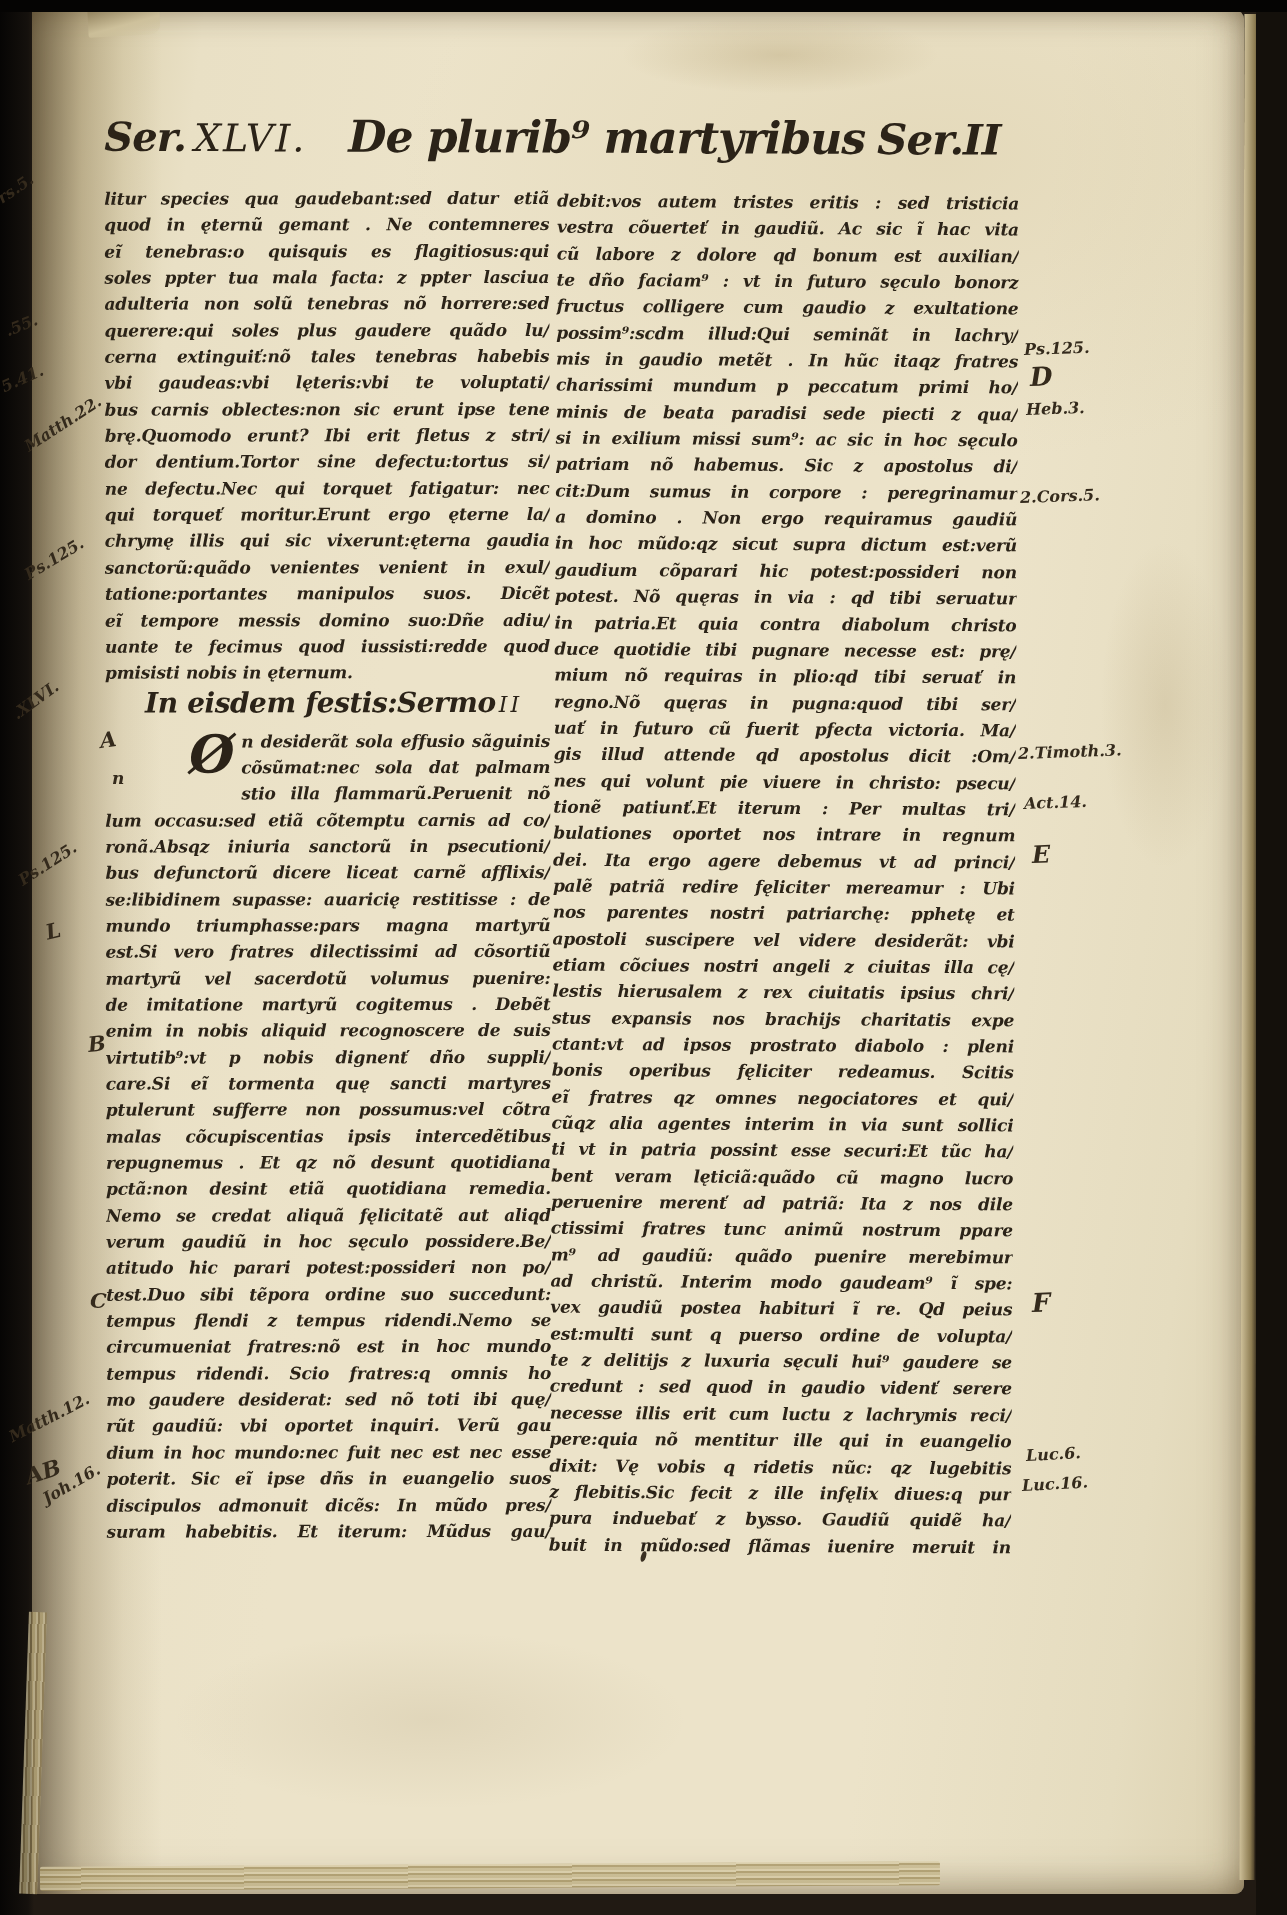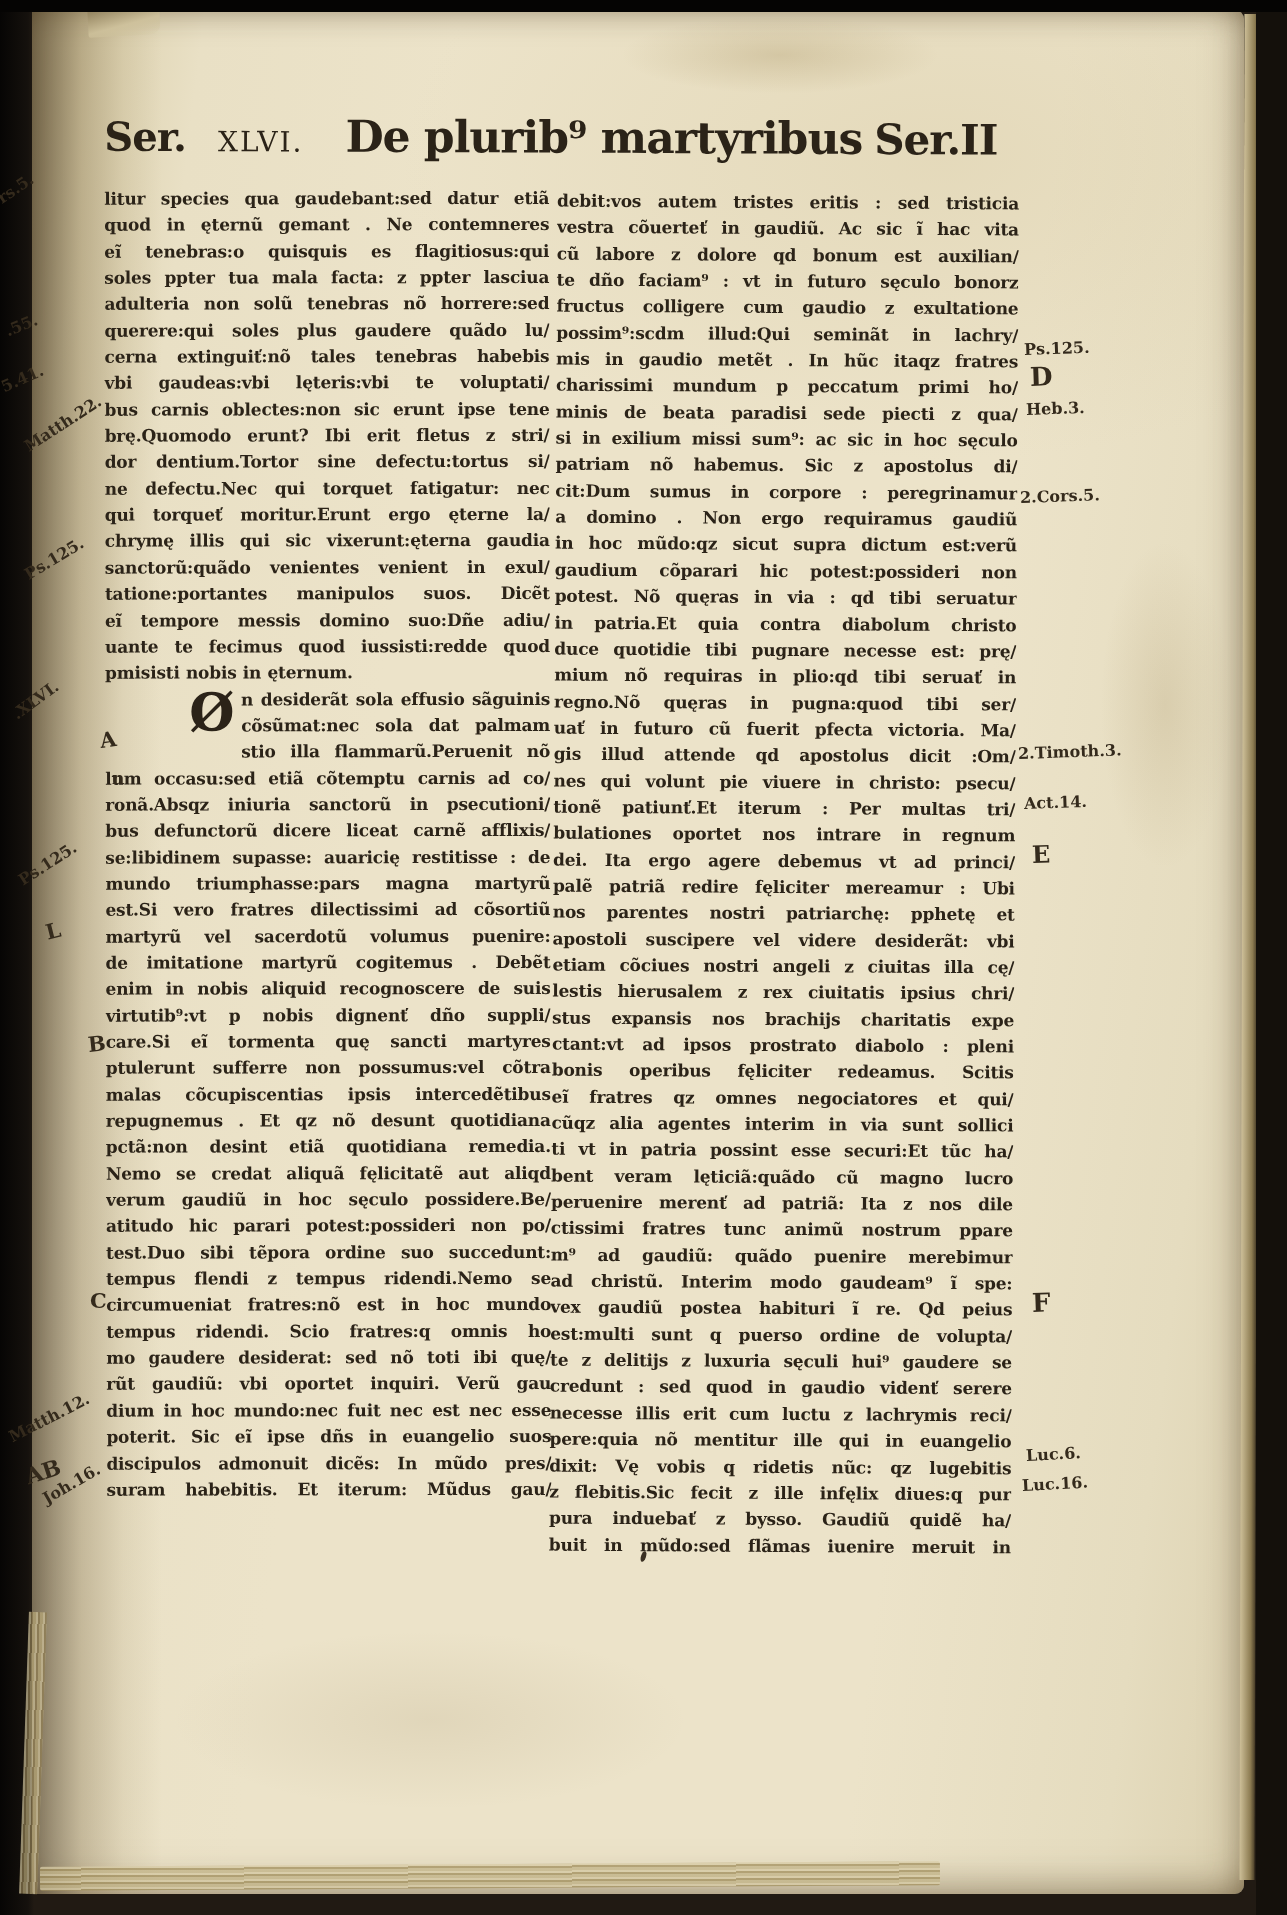--- a/index.html
+++ b/index.html
@@ -1,18 +1,18 @@
 <!DOCTYPE html>
 <html><head>
 <meta charset="utf-8">
 <style>
   html,body{margin:0;padding:0;background:#0d0b09;}
   body{width:1287px;height:1915px;overflow:hidden;position:relative;
        font-family:"DejaVu Serif","Liberation Serif",serif;}
-  .scene{position:absolute;inset:0;background:linear-gradient(to right,#060504 0px,#15110d 28px,#211a13 34px);}
+  .scene{position:absolute;inset:0;background:linear-gradient(to right,#060504 0px,#15110d 28px,#211a13 34px);font-style:italic;}
   .scene::before{content:"";position:absolute;left:0;top:0;right:0;height:12px;background:#050403;z-index:5;}
   .fore-edge{position:absolute;left:1242px;top:14px;width:15px;height:1866px;
        background:linear-gradient(to right,#cdbf98,#8d7c52 70%,#4a3e28);transform:rotate(.15deg);}
   .scene-right{position:absolute;left:1256px;top:0;width:31px;height:1915px;background:#14100b;}
   .paper{position:absolute;left:32px;top:10px;width:1212px;height:1884px;border-radius:3px 9px 9px 4px;
        background:
          radial-gradient(ellipse 900px 500px at 75% 8%, rgba(214,200,160,.35), transparent 60%),
          linear-gradient(97deg,#c9bb95 0%,#ddd2b0 5%,#e9e0c5 12%,#ece3c9 30%,#ece3c9 72%,#e5dcbf 90%,#dcd1b0 100%);
        box-shadow: inset 0 16px 34px -20px rgba(80,60,30,.55),
                    inset -20px 0 42px -22px rgba(80,60,30,.5),
@@ -27,21 +27,21 @@
   .stain-c{left:170px;top:1630px;width:520px;height:180px;background:radial-gradient(ellipse,rgba(140,120,80,.12),transparent 70%);}
   .speck{position:absolute;left:641px;top:1551px;width:5px;height:11px;background:#3a3022;border-radius:50%;transform:rotate(18deg);}
   .stack-bottom{position:absolute;left:40px;top:1864px;width:900px;height:24px;opacity:.75;border-radius:2px;transform:rotate(-.35deg);
        background:repeating-linear-gradient(to bottom,#d8cca6 0 2px,#a3915f 2px 4px,#c4b68a 4px 7px);}
   .stack-left{position:absolute;left:24px;top:1612px;width:18px;height:282px;opacity:.7;transform:rotate(2deg);
        background:repeating-linear-gradient(to right,#cfc29a 0 2px,#8f7d52 2px 4px,#b8a878 4px 7px);}
 
   .content{position:absolute;left:0;top:0;width:1287px;height:1915px;color:#2b2318;transform:rotate(.25deg);transform-origin:50% 0;}
   .running-head{position:absolute;left:105px;top:112px;width:915px;display:flex;align-items:baseline;white-space:nowrap;}
   .rh-ser{font-size:40px;font-weight:bold;letter-spacing:-1px;}
-  .rh-num{font-size:28px;margin-left:32px;letter-spacing:2px;}
+  .rh-num{font-size:38px;margin-left:8px;letter-spacing:2px;}
   .rh-title{font-size:44px;font-weight:bold;margin-left:42px;letter-spacing:-1px;}
   .rh-right{font-size:42px;font-weight:bold;margin-left:12px;letter-spacing:-1px;}
 
   .cols{position:absolute;left:105px;top:188px;width:915px;display:flex;}
   .col{font-weight:bold;font-size:17px;letter-spacing:-.2px;word-spacing:.5px;}
   .col-left{width:445px;margin-right:8px;transform:rotate(-.35deg);transform-origin:0 0;}
   .col-right{width:462px;transform:rotate(.1deg);transform-origin:0 0;}
   .ln{height:26.35px;line-height:26.35px;text-align:justify;text-align-last:justify;overflow:hidden;}
   .ln.short{text-align-last:left;}
   .sect-head{height:42px;display:flex;align-items:baseline;justify-content:space-between;padding:0 28px 0 40px;}
@@ -118,20 +118,24 @@
             <div class="ln">dor dentium.Tortor sine defectu:tortus si/</div>
             <div class="ln">ne defectu.Nec qui torquet fatigatur: nec</div>
             <div class="ln">qui torqueť moritur.Erunt ergo ęterne la/</div>
             <div class="ln">chrymę illis qui sic vixerunt:ęterna gaudia</div>
             <div class="ln">sanctorũ:quãdo venientes venient in exul/</div>
             <div class="ln">tatione:portantes manipulos suos. Dicẽt</div>
             <div class="ln">eĩ tempore messis domino suo:Dñe adiu/</div>
             <div class="ln">uante te fecimus quod iussisti:redde quod</div>
             <div class="ln short">pmisisti nobis in ęternum.</div>
           </div>
+        <div class="sect-head">
+          <span class="sh-text">In eisdem festis:Sermo</span>
+          <span class="sh-num">II</span>
+        </div>
         <div class="sermon-open">
           <span class="initial">Ø</span>
           <div>
               <div class="ln">n desiderãt sola effusio sãguinis</div>
               <div class="ln">cõsũmat:nec sola dat palmam exu/</div>
               <div class="ln">stio illa flammarũ.Peruenit nõ so</div>
             </div>
         </div>
         <div>
             <div class="ln">lum occasu:sed etiã cõtemptu carnis ad co/</div>

